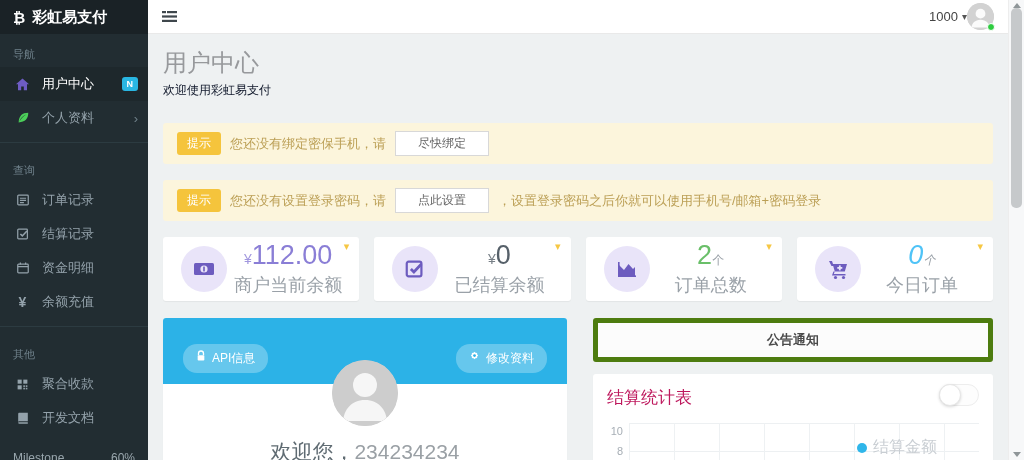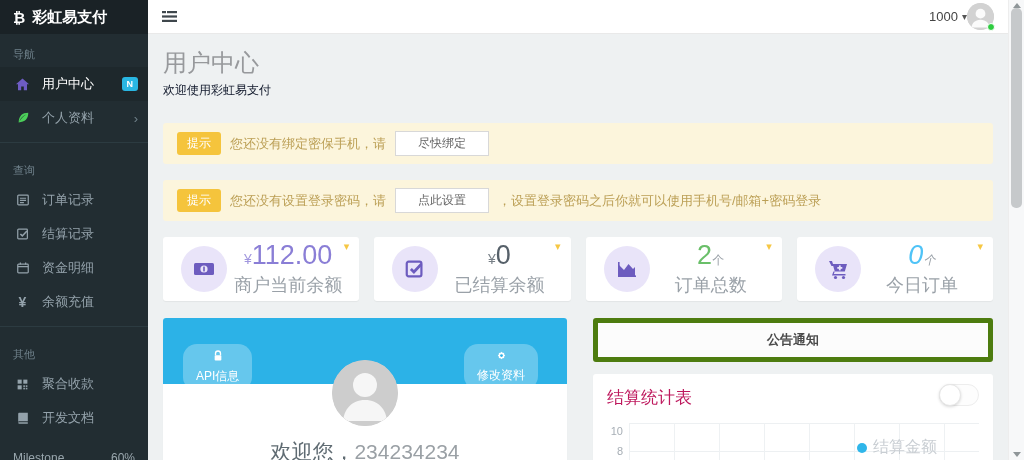--- a/index.html
+++ b/index.html
@@ -61,24 +61,24 @@
   .stat-value .pfx { font-size:14px; opacity:.8; }
   .stat-value .val { font-size:27px; }
   .stat-value .sfx { font-size:12px; color:#9aa1a8; }
   .v-purple { color:#8a7ed6; } .v-dark { color:#566069; } .v-green { color:#6abf69; } .v-blue { color:#4fc3f7;font-style:italic; }
   .stat-label { font-size:18px; color:#9aa1a8; margin-top:3px; }
 
   .bottom-row { display:flex; gap:26px; }
   .profile-card { width:404px; flex:none; background:#fff; border-radius:3px; overflow:hidden;
                   box-shadow:0 1px 1px rgba(0,0,0,.05); position:relative; height:200px; }
   .profile-blue { background:#2cb2e7; height:66px; position:relative; }
-  .pill-btn { position:absolute; top:26px; display:flex; align-items:center; gap:6px;
+  .pill-btn { position:absolute; top:26px; display:flex; gap:6px;
               background:rgba(255,255,255,.28); color:#fff; border:none; border-radius:14px;
-              padding:6px 13px; font-size:12px; cursor:pointer; font-family:inherit;flex-direction:column; }
-  .pill-btn.left { left:20px; } .pill-btn.right { right:29px; }
+              padding:6px 13px; font-size:12px; cursor:pointer; font-family:inherit; }
+  .pill-btn.left { left:20px; } .pill-btn.right { right:20px; }
   .avatar-lg { position:absolute; left:50%; top:42px; transform:translateX(-50%); width:66px; height:66px;
                border-radius:50%; background:#cdcdcd; overflow:hidden; }
   .profile-welcome { margin-top:54px; text-align:center; font-size:21px; }
   .profile-welcome .w1 { color:#5f6b72; }
   .profile-welcome .w2 { color:#9aa0a5; }
 
   .right-col { flex:1; display:flex; flex-direction:column; gap:12px; }
   .announce-card { background:#fcfcfc; border:5px solid #4d7c0f; border-radius:3px; text-align:center;
                    padding:8px 0; font-size:13px; font-weight:bold; color:#4a4a4a; cursor:pointer; }
   .chart-card { background:#fff; border-radius:3px; box-shadow:0 1px 1px rgba(0,0,0,.05);

